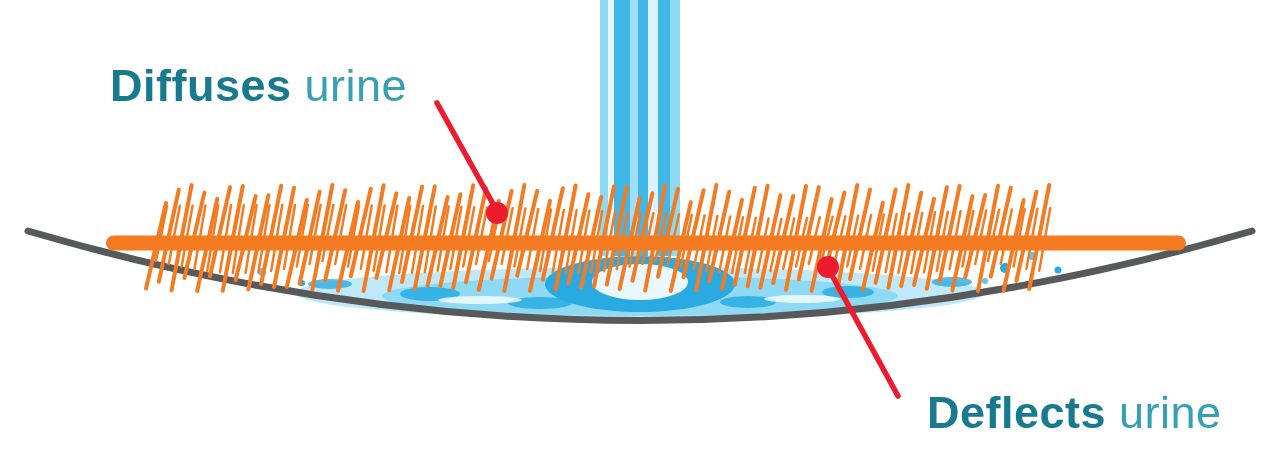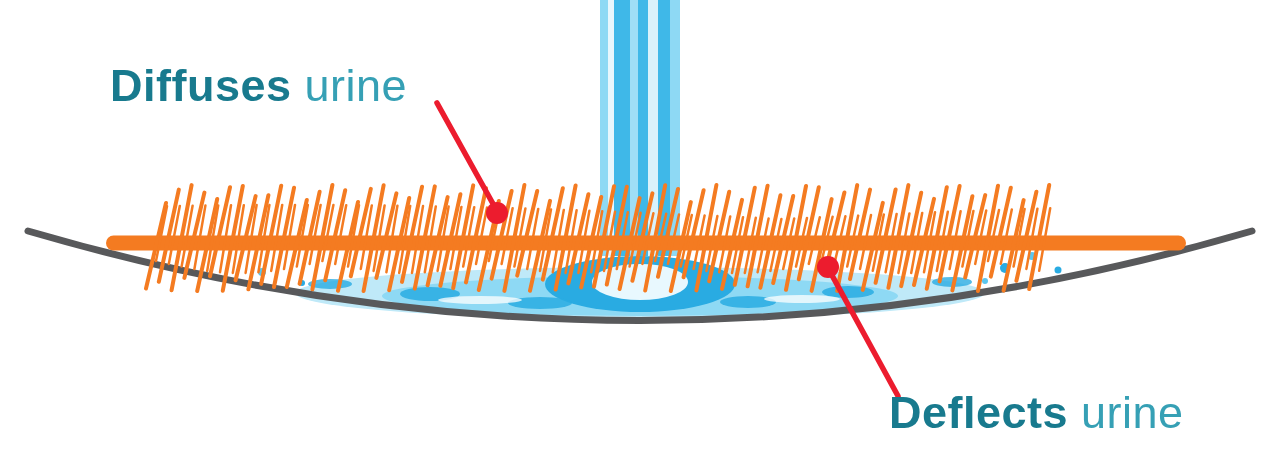--- a/index.html
+++ b/index.html
@@ -10,21 +10,21 @@
     overflow:hidden;
     font-family:"Liberation Sans", sans-serif;
   }
   .diagram-svg{position:absolute;left:0;top:0;}
 
   
   .label{position:absolute;font-size:45px;white-space:nowrap;letter-spacing:.5px;}
   .label .bold{font-weight:700;color:var(--teal-dark,#187a8e);margin-right:13px;}
   .label .light{font-weight:400;color:var(--teal-light,#36a0b5);}
   .label-diffuses{left:110px;top:60px;}
-  .label-deflects{left:889px;top:387px;}
+  .label-deflects{left:927px;top:387px;}
 
   
   .mat-bar{fill:var(--orange,#f47b21);}
   .bristle{stroke:var(--orange,#f47b21);stroke-width:4;stroke-linecap:round;}
   .bristle.thin{stroke-width:2.5;}
   .bowl{stroke:var(--bowl-gray,#58595b);stroke-width:7;fill:none;stroke-linecap:round;}
   .pointer{stroke:var(--red,#ec1c2e);stroke-width:5.5;stroke-linecap:round;}
   .dot{fill:var(--red,#ec1c2e);}
 </style>
 </head>

